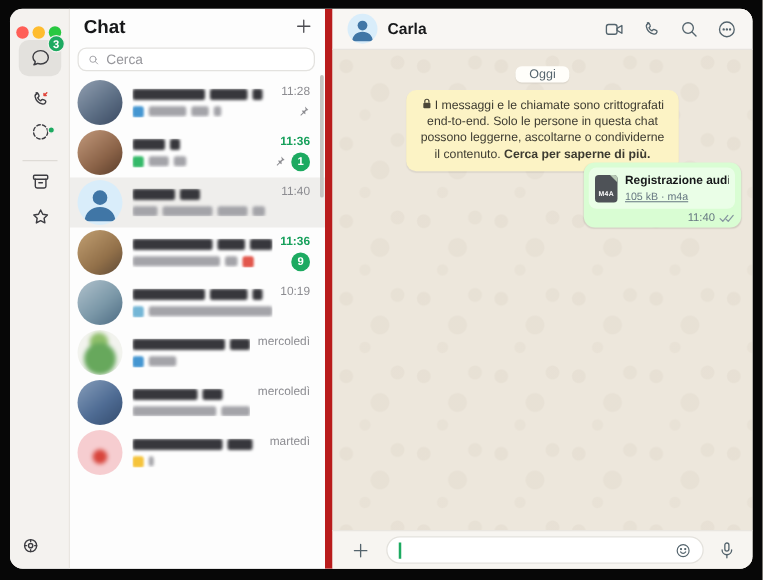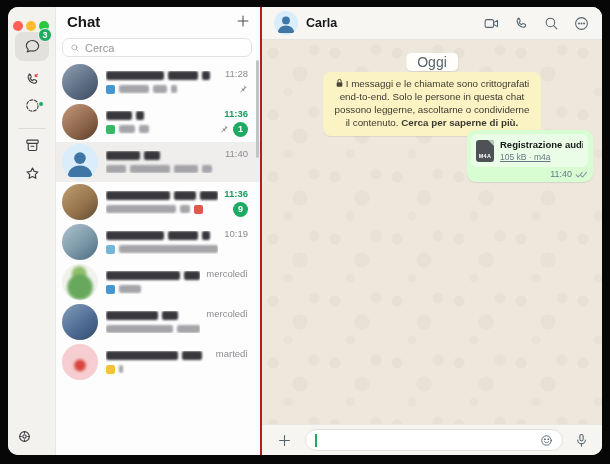--- a/index.html
+++ b/index.html
@@ -76,42 +76,42 @@
   .rbadges { display:flex; align-items:center; gap:4px; height:15px; }
   .pin { width:11px; height:11px; }
   .badge { min-width:15px; height:15px; border-radius:8px; background:#1daa61; color:#fff;
            font-size:9px; font-weight:bold; display:flex; align-items:center; justify-content:center;
            padding:0 4px; }
   .scrollbar { position:absolute; right:1px; top:53px; width:3px; height:98px; border-radius:2px;
                background:#c6c4c1; }
 
   
   .convo { position:absolute; left:252px; top:0; right:0; height:100%;
-           border-left:2px solid #b91c1c; background:#ede7dc; }
+           border-left:6px solid #b91c1c; background:#ede7dc; }
   .convo-header { position:absolute; left:0; top:0; right:0; height:33px; background:#f8f6f3;
                   border-bottom:1px solid #e7e4df; display:flex; align-items:center; padding:0 12px; }
   .c-avatar { width:24px; height:24px; border-radius:50%; background:#d9edfa; overflow:hidden;
               position:relative; flex:0 0 24px; }
   .c-avatar svg { position:absolute; inset:0; width:100%; height:100%; }
   .c-name { font-size:12.5px; font-weight:bold; color:#17181a; margin-left:8px; }
   .h-icons { margin-left:auto; display:flex; align-items:center; gap:13px; }
   .h-icons svg { width:17px; height:17px; stroke:#54646d; stroke-width:1.5; fill:none;
                  stroke-linecap:round; stroke-linejoin:round; cursor:pointer; }
 
   .chatarea { position:absolute; left:0; top:33px; right:0; bottom:31px; overflow:hidden;
      background:
       radial-gradient(circle at 11px 13px, rgba(130,110,80,.055) 0 5px, transparent 6px),
       radial-gradient(circle at 38px 34px, rgba(130,110,80,.05) 0 7px, transparent 8px),
       radial-gradient(circle at 26px 52px, rgba(130,110,80,.045) 0 4px, transparent 5px),
       radial-gradient(circle at 52px 10px, rgba(130,110,80,.05) 0 5px, transparent 6px),
       #ede7dc;
      background-size:62px 62px; }
 
   .daychip { position:absolute; left:50%; transform:translateX(-50%); top:13px;
-             background:#fffefa; border-radius:5px; padding:1px 11px; font-size:14px;
+             background:#fffefa; border-radius:5px; padding:1px 11px; font-size:10px;
              color:#55646d; box-shadow:0 1px 1px rgba(0,0,0,.08); }
   .notice { position:absolute; left:50%; transform:translateX(-50%); top:32px; width:218px;
             background:#fcf3c5; border-radius:8px; padding:6px 9px; font-size:9.8px;
             line-height:1.32; color:#3c3a30; text-align:center;
             box-shadow:0 1px 1px rgba(0,0,0,.07); }
   .notice b { cursor:pointer; }
   .notice .lock { display:inline-block; vertical-align:-1px; margin-right:2px; }
 
   .bubble { position:absolute; right:9px; top:90px; width:126px; background:#d9fdd3;
             border-radius:9px; padding:4px 5px 3px 4px; box-shadow:0 1px 1px rgba(0,0,0,.09); }

